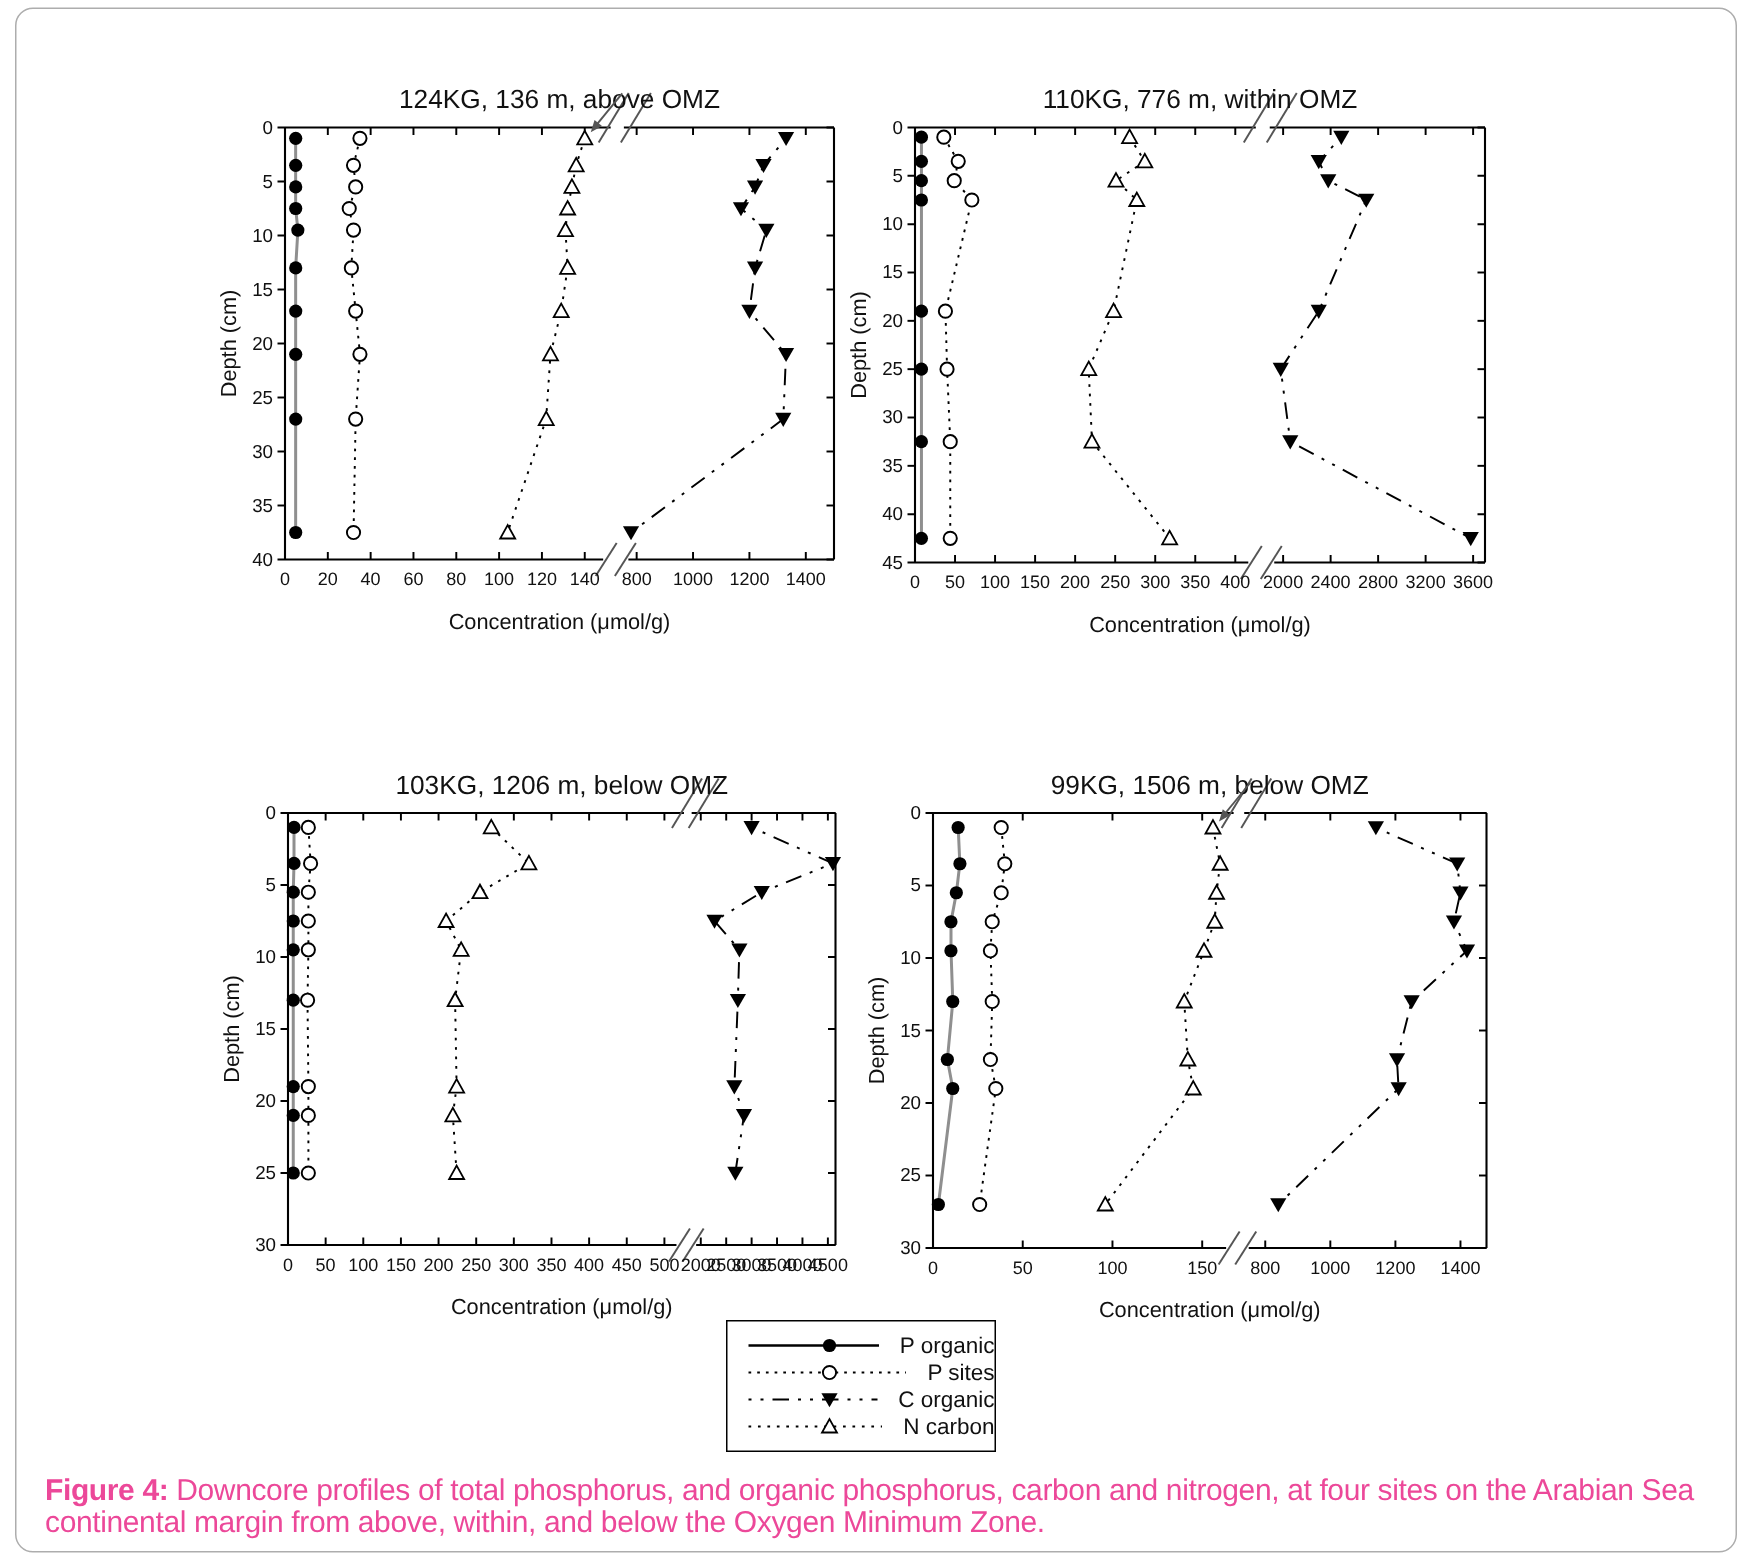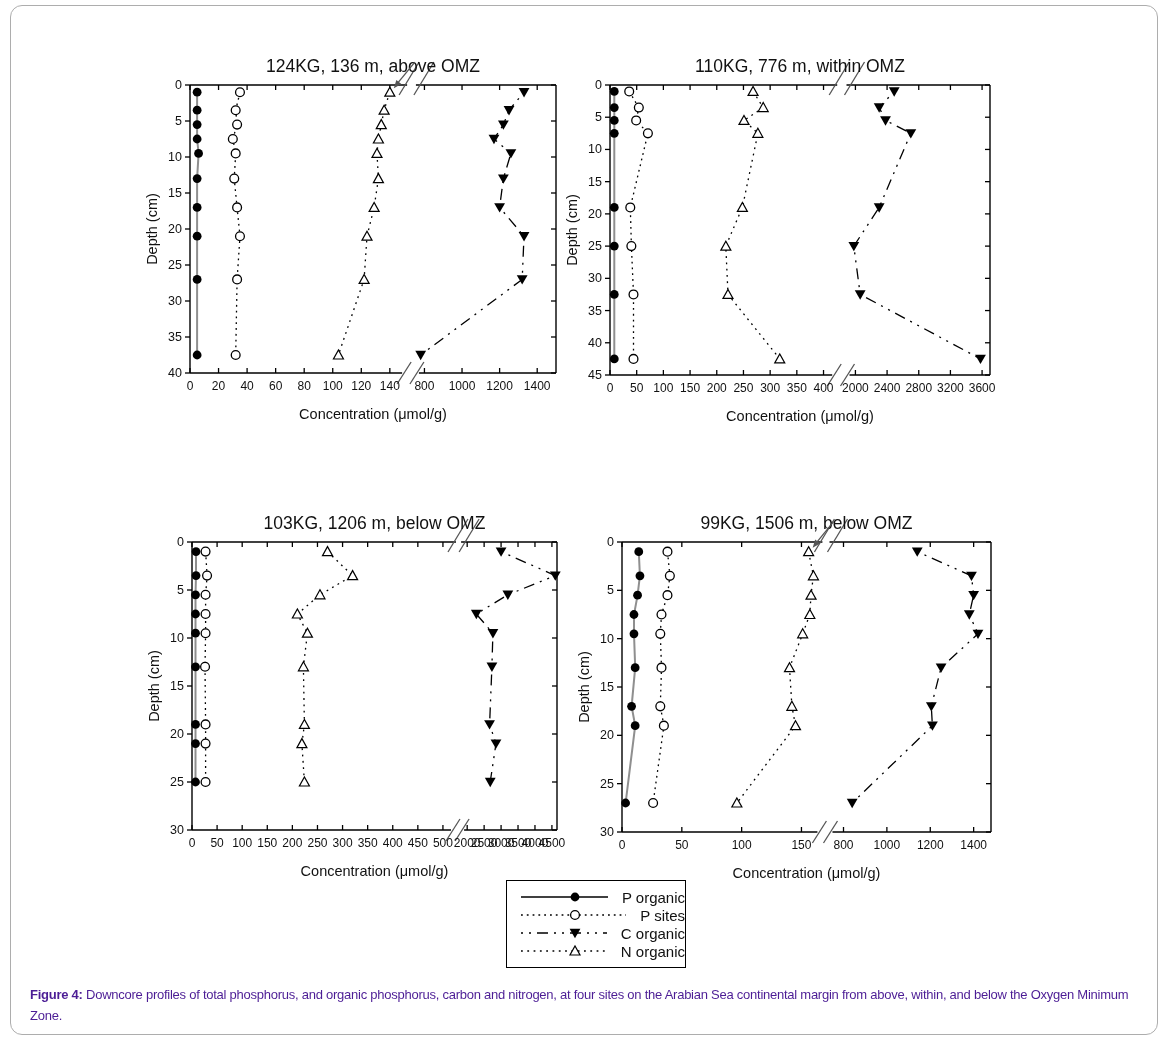--- a/index.html
+++ b/index.html
@@ -1,22 +1,22 @@
 <!DOCTYPE html>
 <html><head>
 <meta charset="utf-8">
 <style>
   html,body{margin:0;padding:0;background:#ffffff;}
   body{width:1168px;height:1041px;position:relative;font-family:"Liberation Sans",sans-serif;overflow:hidden;}
   .outer-border{position:absolute;left:10px;top:5px;width:1146px;height:1028px;border:1.6px solid #adadad;border-radius:12px;}
   .panel-svg{position:absolute;}
-  .legend-box{position:absolute;left:506px;top:880px;width:180px;height:88px;border:1.6px solid #000;background:#fff;box-sizing:border-box;padding:7px 0 0 12px;}
+  .legend-box{position:absolute;left:484px;top:880px;width:180px;height:88px;border:1.6px solid #000;background:#fff;box-sizing:border-box;padding:7px 0 0 12px;}
   .legend-row{display:flex;align-items:center;height:18px;}
   .legend-row span{margin-left:14px;font-size:15px;color:#111;white-space:nowrap;}
-  .caption{position:absolute;left:30px;top:984px;width:1110px;font-size:13px;line-height:21px;color:#4c1d95;letter-spacing:-0.25px;}
+  .caption{position:absolute;left:30px;top:984px;width:1110px;font-size:20px;line-height:21px;color:#ec4899;letter-spacing:-0.25px;}
   .caption b{font-weight:bold;}
   svg text{fill:#111;}
 </style>
 </head>
 <body>
 
 <div class="outer-border"></div>
 
 <svg class="panel-svg" style="left:120px;top:45px;" width="500" height="400">
     <line x1="70" y1="40" x2="70" y2="328" stroke="#000" stroke-width="1.4"></line>
@@ -515,19 +515,19 @@
         <line x1="2" y1="8" x2="116" y2="8" stroke="#000" stroke-width="1.3" stroke-dasharray="2 6 2 6 11 6"></line>
         <path d="M 50.6 3.8 L 61.4 3.8 L 56 13.2 Z" fill="#000"></path>
       </svg>
       <span>C organic</span>
     </div>
     <div class="legend-row">
       <svg width="118" height="16">
         <line x1="2" y1="8" x2="116" y2="8" stroke="#000" stroke-width="1.3" stroke-dasharray="1.8 4.5"></line>
         <path d="M 51 12 L 61 12 L 56 3 Z" fill="#fff" stroke="#000" stroke-width="1.2"></path>
       </svg>
-      <span>N organic</span>
+      <span>N carbon</span>
     </div>
   </div>
 
 <div class="caption">
   <b>Figure 4:</b><span> Downcore profiles of total phosphorus, and organic phosphorus, carbon and nitrogen, at four sites on the Arabian Sea continental margin from above, within, and below the Oxygen Minimum Zone.</span>
 </div>
 
 </body></html>

